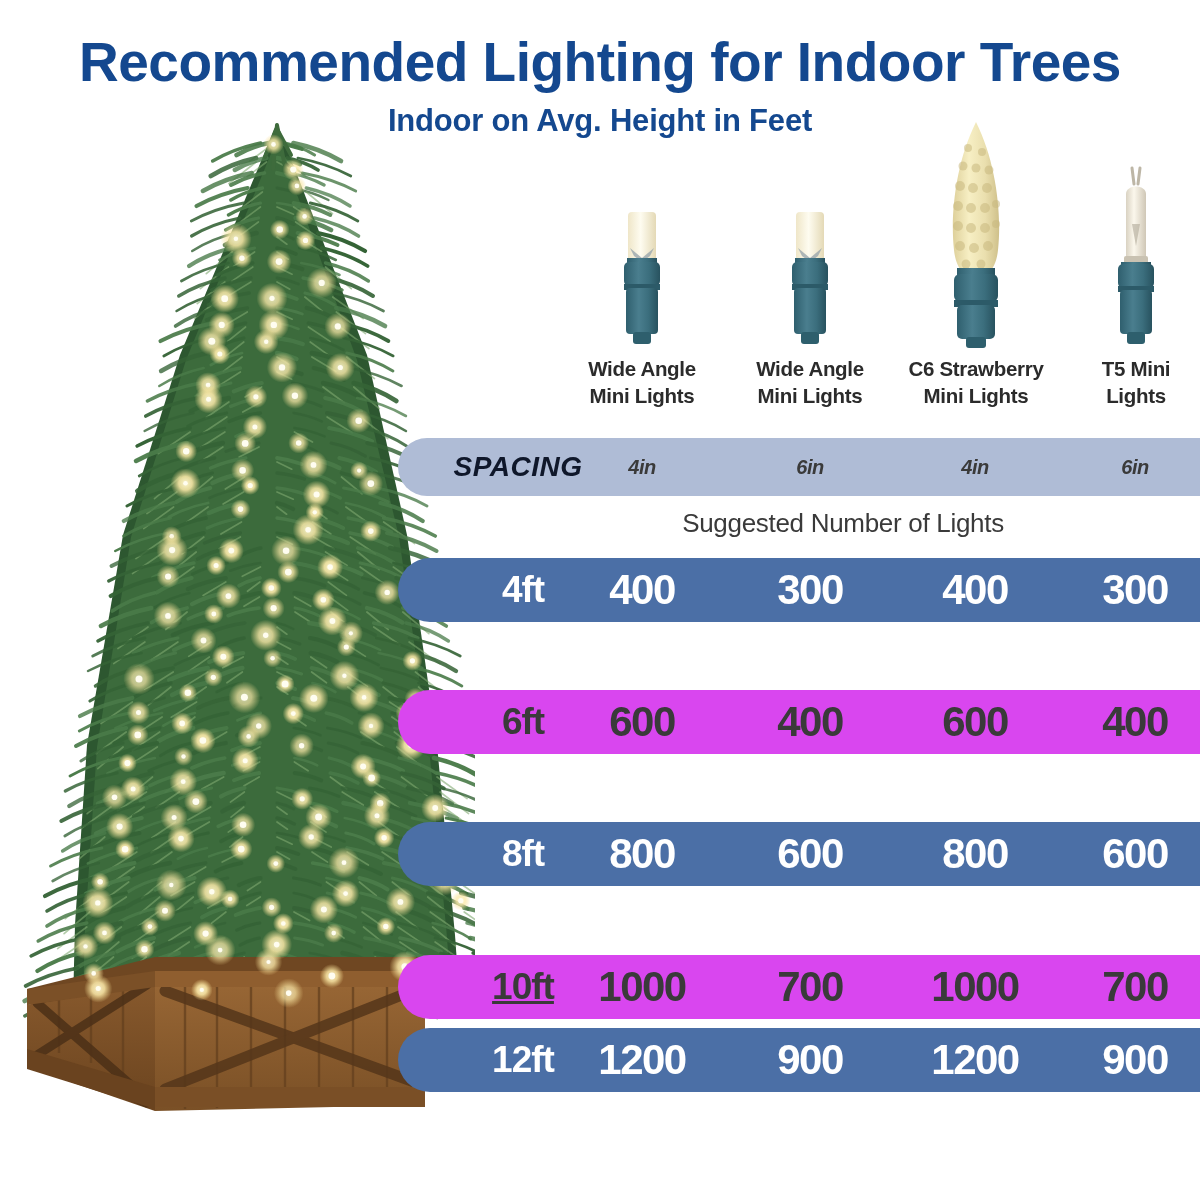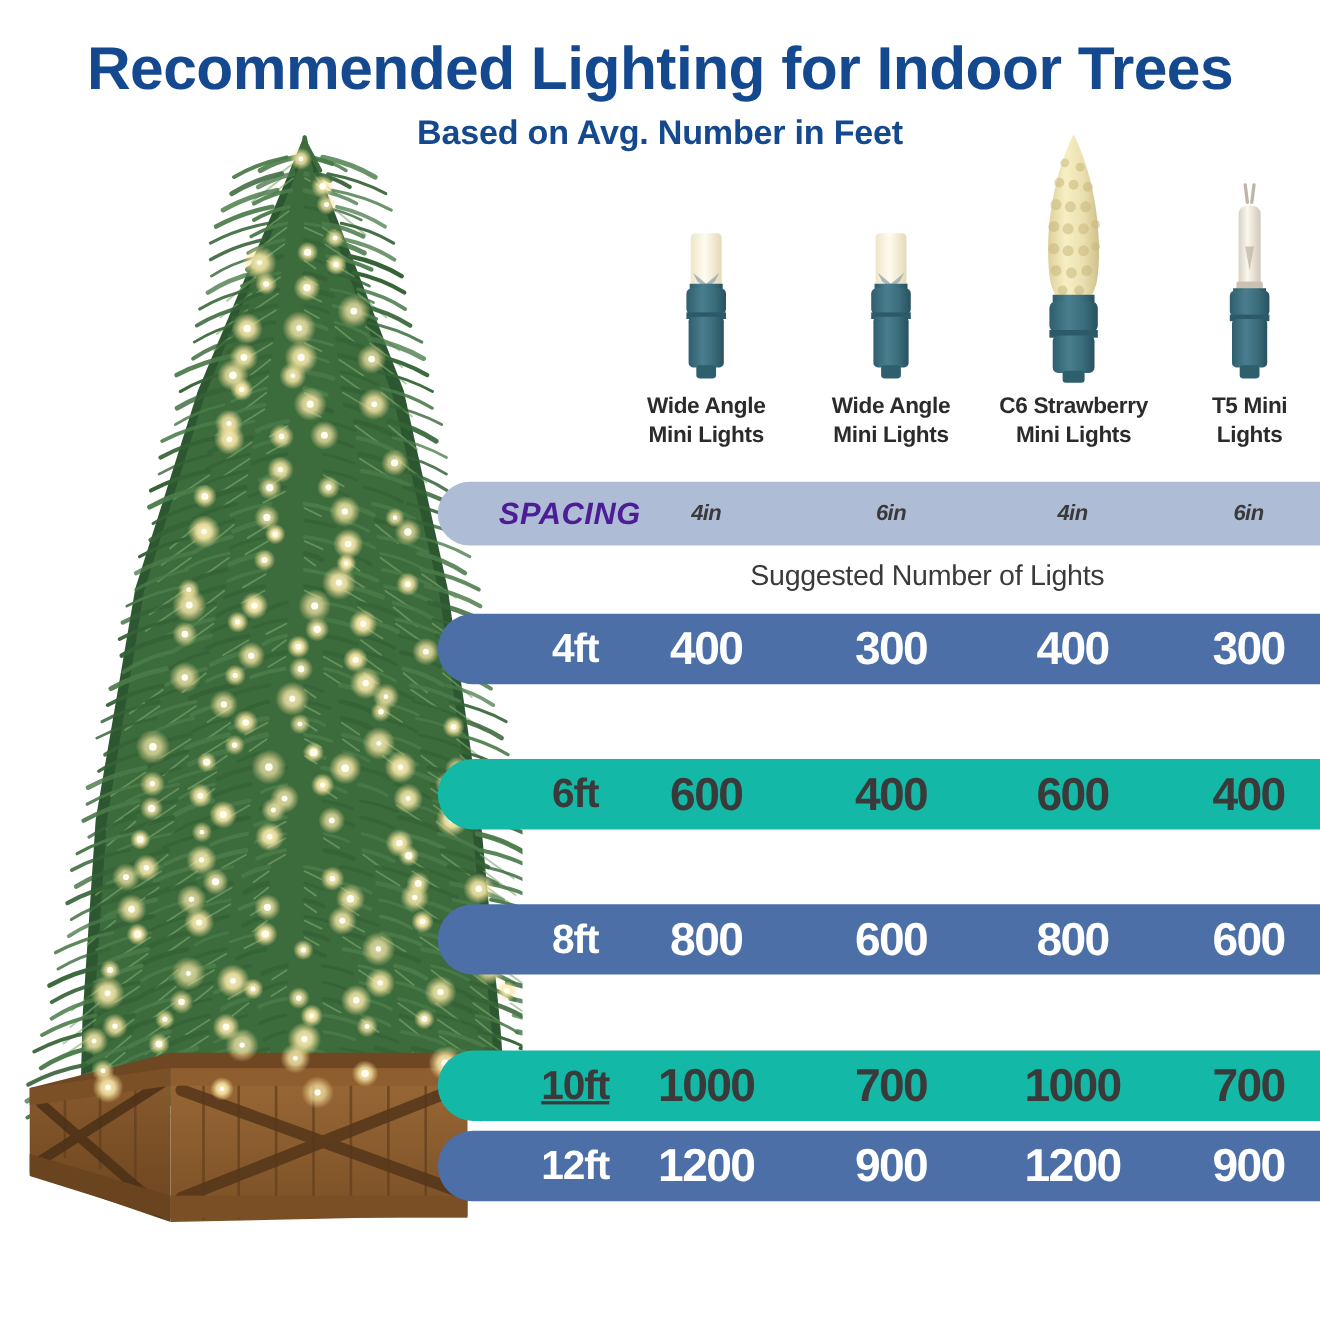--- a/index.html
+++ b/index.html
@@ -37,52 +37,52 @@
     letter-spacing:-0.3px;margin-top:6px;
   }
 
   
   .row{
     position:absolute;left:398px;width:802px;height:64px;
     border-radius:32px 0 0 32px;
     display:flex;align-items:center;
   }
   .row.dark{background:#4B6FA6;}
-  .row.light{background:#14b8a6;}
+  .row.light{background:#d946ef;}
   .row.spacing{height:58px;border-radius:29px 0 0 29px;background:#AFBCD6;}
 
   .cell{position:absolute;text-align:center;white-space:nowrap;}
 
   .lbl{
     font-size:37px;font-weight:bold;letter-spacing:-1px;
   }
   .dark .lbl,.dark .num{color:#ffffff;}
   .light .lbl,.light .num{color:#3a3a3a;}
   .num{font-size:42px;font-weight:bold;letter-spacing:-1.5px;}
 
   .spacing .lbl{
-    font-size:28px;font-style:italic;font-weight:bold;color:#4c1d95;letter-spacing:0.5px;
+    font-size:28px;font-style:italic;font-weight:bold;color:#0f172a;letter-spacing:0.5px;
   }
   .spacing .num{
     font-size:20px;font-style:italic;font-weight:bold;color:#3a3a3a;letter-spacing:-0.5px;
   }
 
   .suggested{
     position:absolute;left:443px;top:508px;width:800px;text-align:center;
     font-size:26px;font-weight:normal;color:#3a3a3a;letter-spacing:-0.3px;
     white-space:nowrap;
   }
 </style>
 </head>
 <body>
 
 <div id="stage">
 
   <div class="title">Recommended Lighting for Indoor Trees</div>
-  <div class="subtitle">Based on Avg. Number in Feet</div>
+  <div class="subtitle">Indoor on Avg. Height in Feet</div>
 
   <div class="tree-wrap">
     <svg width="520" height="1010" viewBox="0 0 520 1010" xmlns="http://www.w3.org/2000/svg">
       <defs>
         <radialGradient id="glow" cx="50%" cy="50%" r="50%">
           <stop offset="0%" stop-color="#FFF8D0" stop-opacity="1"></stop>
           <stop offset="45%" stop-color="#FBE9A8" stop-opacity=".9"></stop>
           <stop offset="100%" stop-color="#F6DE90" stop-opacity="0"></stop>
         </radialGradient>
         <linearGradient id="needleA" x1="0" y1="0" x2="0" y2="1">

